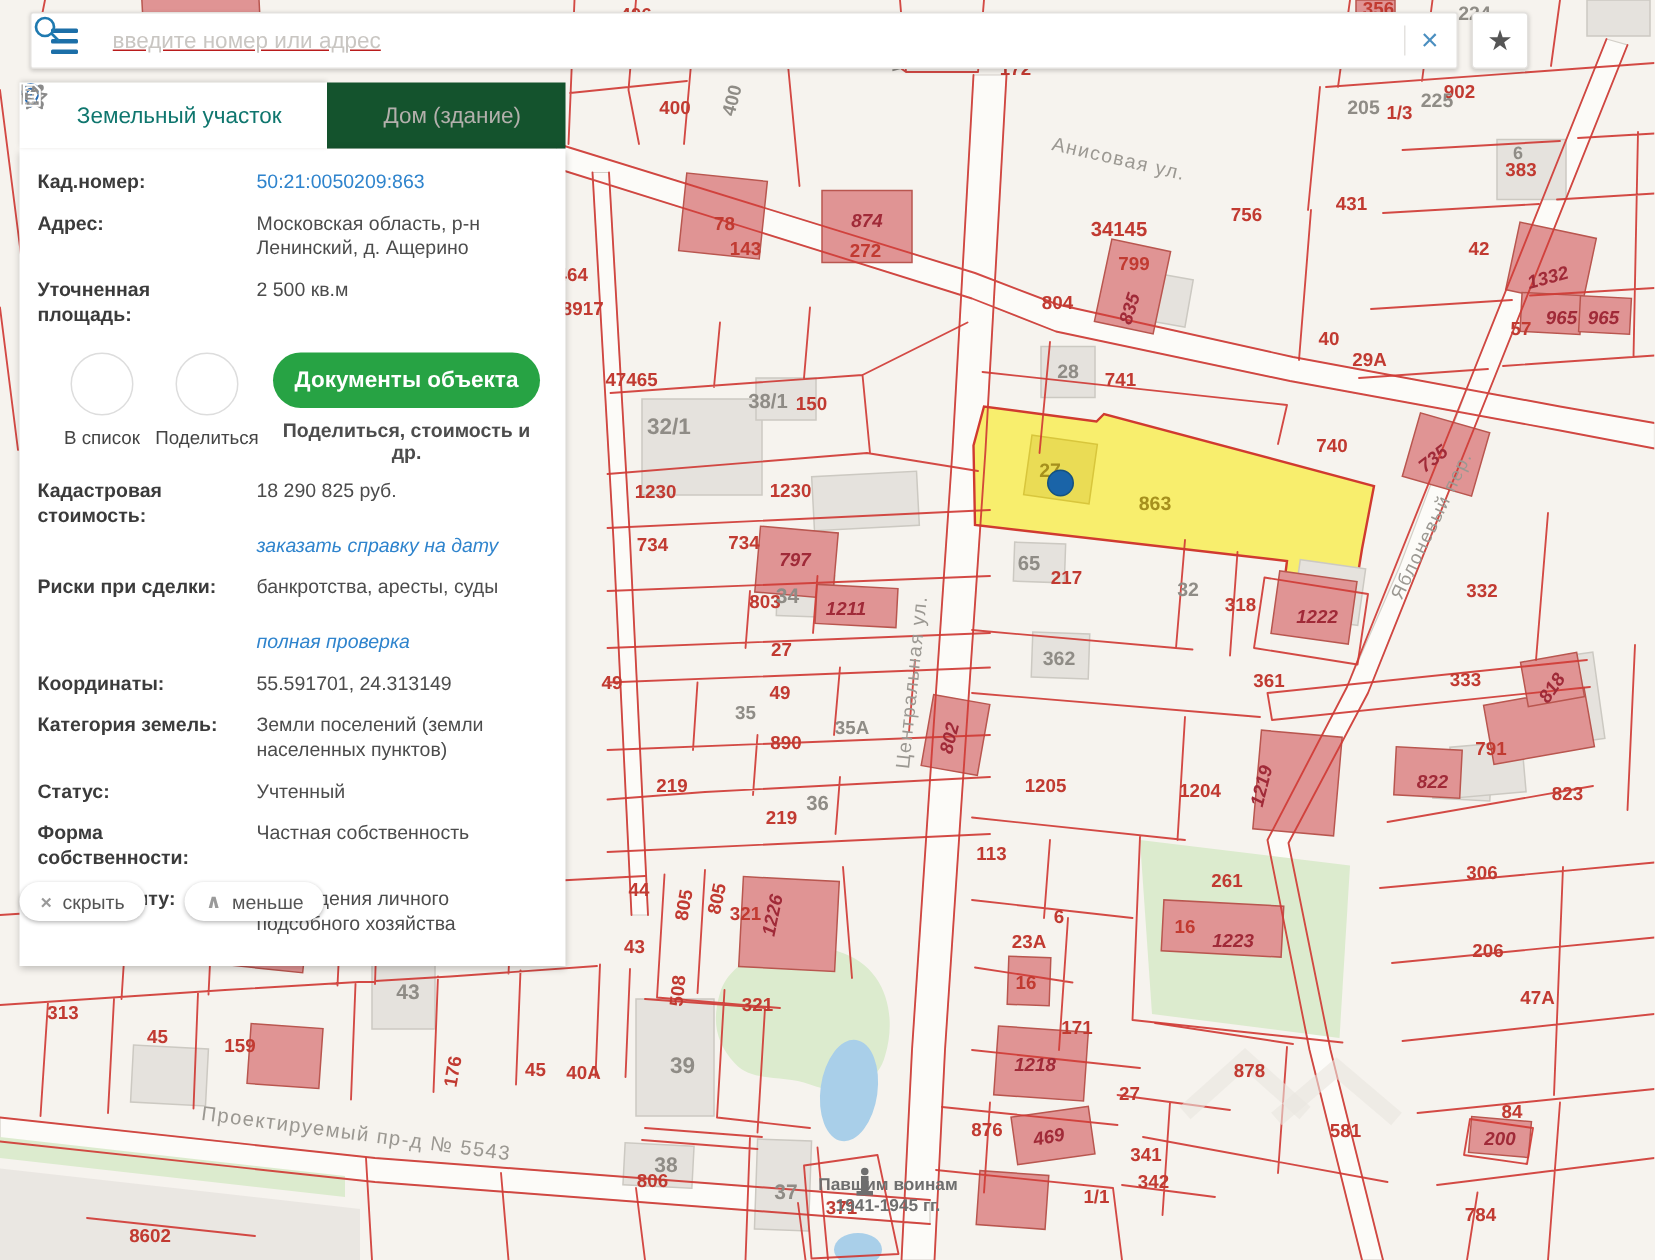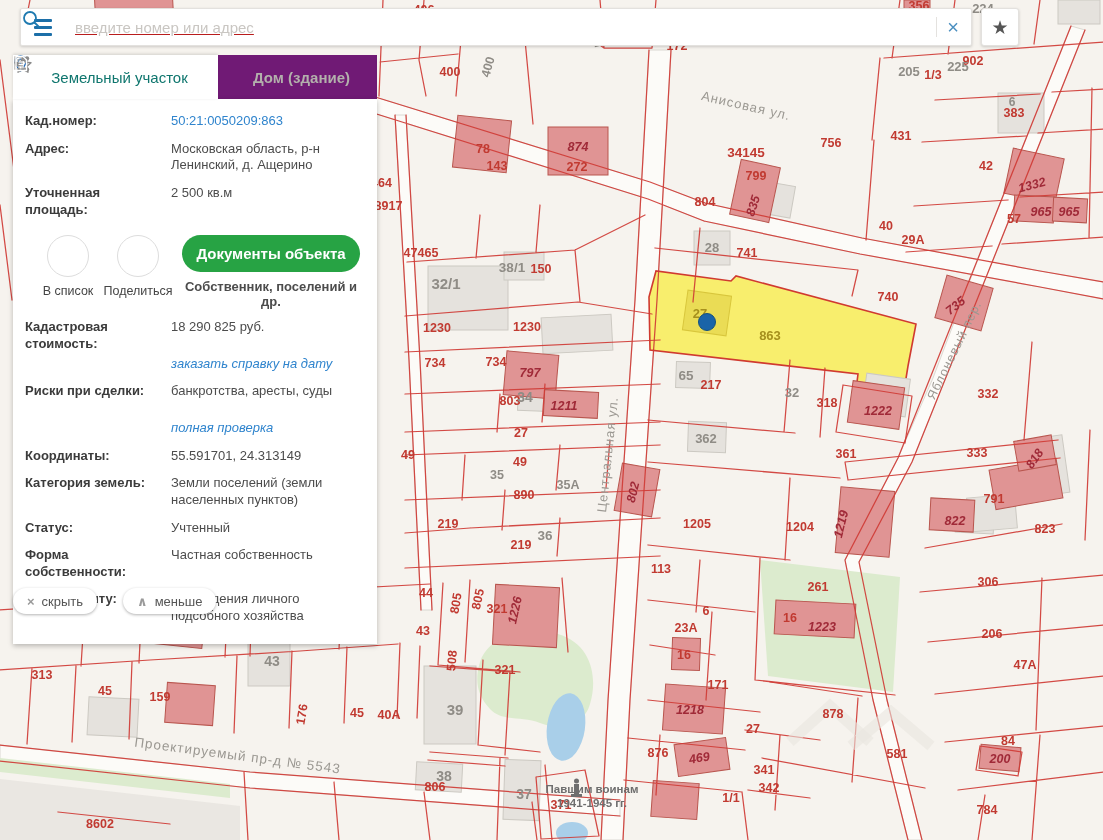--- a/index.html
+++ b/index.html
@@ -36,21 +36,21 @@
   .sdiv{width:1px;height:20px;background:#e4e2df;margin:0 10px;}
   .xicon{color:#4b8fc0;font-size:20px;line-height:1;cursor:pointer;font-weight:400;}
   .starbtn{position:absolute;left:981px;top:8px;width:36px;height:36px;background:#fff;border:1px solid #e3e1de;border-radius:3px;box-shadow:0 1px 3px rgba(0,0,0,.18);display:flex;align-items:center;justify-content:center;z-index:20;cursor:pointer;}
   .starbtn .star{color:#555;font-size:19px;line-height:1;}
 
   
   .panel{position:absolute;left:13px;top:55px;width:364px;z-index:15;}
   .tabs{display:flex;height:44px;}
   .tab{display:flex;align-items:center;justify-content:center;gap:8px;font-size:15px;cursor:pointer;}
   .tab.active{width:205px;background:#fff;color:#0f766e;box-shadow:0 -1px 3px rgba(0,0,0,.15);}
-  .tab.inactive{width:159px;background:#701a75;color:#b3b0ac;box-shadow:inset 0 -2px 3px rgba(0,0,0,.05);font-weight:bold;}
+  .tab.inactive{width:159px;background:#14532d;color:#b3b0ac;box-shadow:inset 0 -2px 3px rgba(0,0,0,.05);}
   .pbody{background:#fff;box-shadow:0 2px 5px rgba(0,0,0,.25);padding:14px 12px 8px 12px;}
   .prow{display:flex;margin-bottom:11px;font-size:13px;line-height:1.28;}
   .plbl{width:140px;flex:none;font-weight:700;color:#3b3b3b;padding-right:6px;}
   .pval{flex:1;color:#4c4c4c;}
   .plink{color:#2f84cd;cursor:pointer;}
   .pv + .plink{margin-top:20px;font-style:italic;}
   .actions{display:flex;align-items:flex-start;padding:6px 0 10px 8px;}
   .act{width:70px;text-align:center;flex:none;}
   .circ{width:42px;height:42px;border-radius:50%;background:#fff;border:1px solid #ddd;cursor:pointer;display:inline-flex;align-items:center;justify-content:center;color:#8a8a8a;}
   .actlbl{font-size:12.5px;color:#444;margin-top:5px;}
@@ -388,21 +388,21 @@
         <div class="docwrap">
           <button class="docsbtn">
             <span>Документы объекта</span>
             <svg width="16" height="17" viewBox="0 0 16 17">
                 <path d="M3 1.5 H10 L13.5 5 V15.5 H3 Z" fill="none" stroke="#fff" stroke-width="1.4" stroke-linejoin="round"></path>
                 <line x1="5.5" y1="7" x2="11" y2="7" stroke="#fff" stroke-width="1.2"></line>
                 <line x1="5.5" y1="9.5" x2="11" y2="9.5" stroke="#fff" stroke-width="1.2"></line>
                 <line x1="5.5" y1="12" x2="11" y2="12" stroke="#fff" stroke-width="1.2"></line>
               </svg>
           </button>
-          <div class="docsub">Собственник, поселений и др.</div>
+          <div class="docsub">Поделиться, стоимость и др.</div>
         </div>
       </div>
       <div id="rows2">
           <div class="prow">
             <div class="plbl">Кадастровая стоимость:</div>
             <div class="pval">
               <div class="pv">18 290 825 руб.</div>
               <div class="plink">заказать справку на дату</div>
             </div>
           </div>

